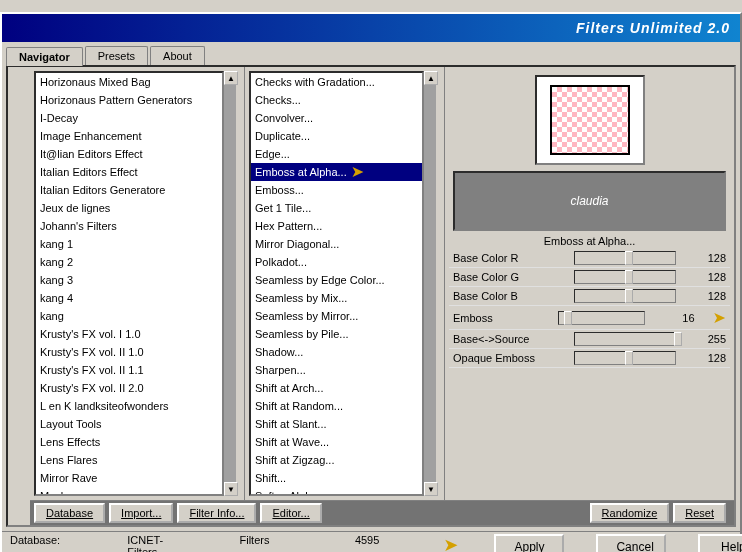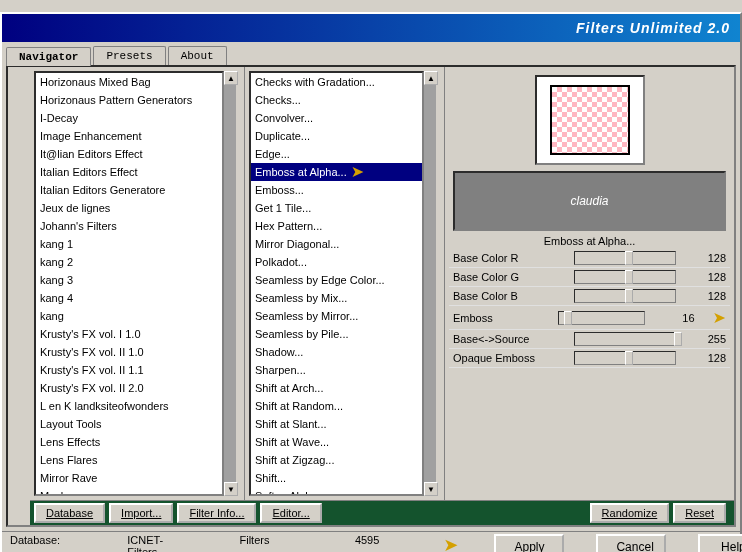--- a/index.html
+++ b/index.html
@@ -48,21 +48,20 @@
     }
     .tab {
       padding: 3px 12px;
       border: 1px solid #808080;
       border-bottom: none;
       background: #d4d0c8;
       cursor: pointer;
       margin-right: 2px;
       border-top-left-radius: 2px;
       border-top-right-radius: 2px;
-      font-family: Liberation Mono, monospace;
     }
     .tab.active {
       background: #d4d0c8;
       font-weight: bold;
       border-color: #808080;
       position: relative;
       top: 1px;
       z-index: 2;
     }
     .main-content {
@@ -168,21 +167,21 @@
     .param-value {
       width: 30px;
       text-align: right;
       font-size: 11px;
     }
     .bottom-bar {
       display: flex;
       align-items: center;
       padding: 2px 4px;
       border-top: 1px solid #808080;
-      background: #14532d;
+      background: #737373;
       flex-shrink: 0;
     }
     .bottom-btn {
       padding: 2px 10px;
       border: 2px outset #fff;
       background: #d4d0c8;
       cursor: pointer;
       font-size: 11px;
       margin-right: 4px;
       text-decoration: underline;

